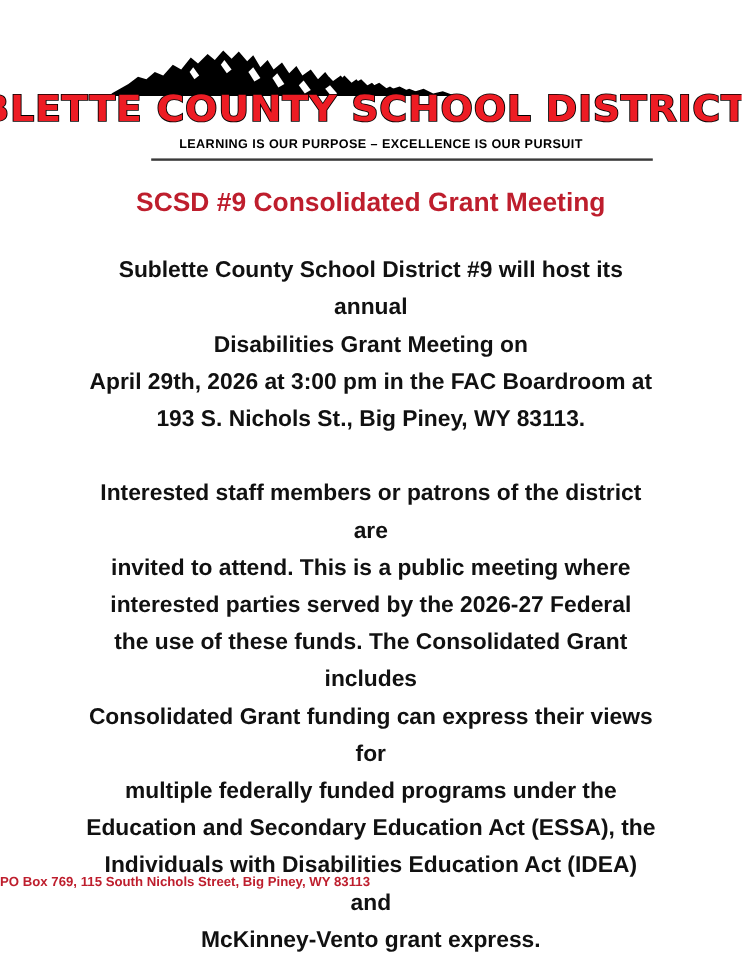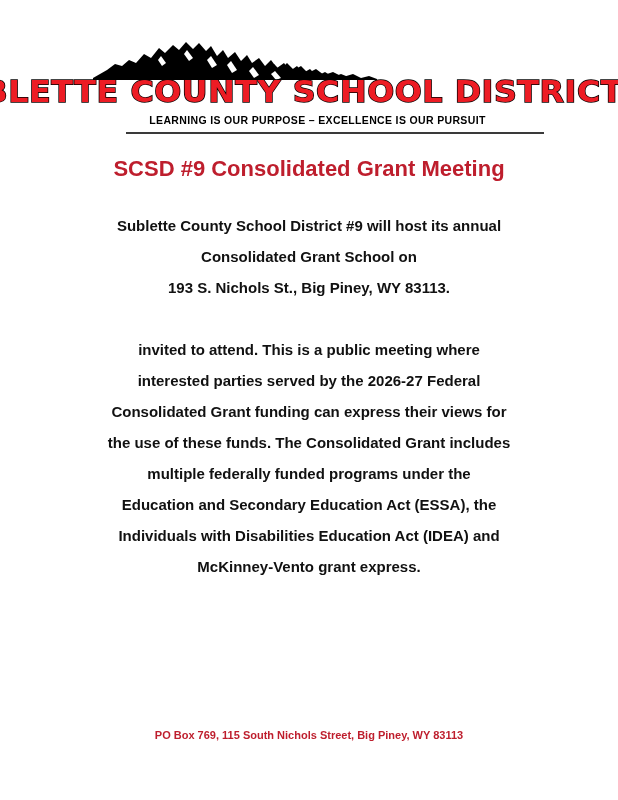--- a/index.html
+++ b/index.html
@@ -103,36 +103,36 @@
   
   .body-block {
     width: 478px;
     margin-top: 28px;
     text-align: center;
   }
 
   .para {
     font-family: "Liberation Sans", sans-serif;
     font-weight: 700;
-    font-size: 15px;
+    font-size: 19px;
     line-height: 31px;
     color: #111111;
     text-align: center;
   }
   .para .ln { display: block; }
 
   .para-gap { height: 31px; }
 
   
   .footer {
     position: absolute;
     left: 0;
     right: 0;
     top: 728px;
-    text-align: center;
+    text-align: left;
   }
   .footer-line {
     font-family: "Liberation Sans", sans-serif;
     font-weight: 700;
     font-size: 11px;
     line-height: 15px;
     color: #BE1E2D;
     white-space: nowrap;
   }
 </style>
@@ -190,31 +190,33 @@
 
     <div class="divider"></div>
   </div>
 
   <div class="doc-title">SCSD #9 Consolidated Grant Meeting</div>
 
   <div class="body-block">
 
     <div class="para">
       <span class="ln">Sublette County School District #9 will host its annual</span>
-      <span class="ln">Consolidated Grant School on</span>
+      <span class="ln">Disabilities Grant Meeting on</span>
+      <span class="ln">April 29th, 2026 at 3:00 pm in the FAC Boardroom at</span>
       <span class="ln">193 S. Nichols St., Big Piney, WY 83113.</span>
     </div>
 
     <div class="para-gap"></div>
 
     <div class="para">
+      <span class="ln">Interested staff members or patrons of the district are</span>
       <span class="ln">invited to attend. This is a public meeting where</span>
       <span class="ln">interested parties served by the 2026-27 Federal</span>
+      <span class="ln">the use of these funds. The Consolidated Grant includes</span>
       <span class="ln">Consolidated Grant funding can express their views for</span>
-      <span class="ln">the use of these funds. The Consolidated Grant includes</span>
       <span class="ln">multiple federally funded programs under the</span>
       <span class="ln">Education and Secondary Education Act (ESSA), the</span>
       <span class="ln">Individuals with Disabilities Education Act (IDEA) and</span>
       <span class="ln">McKinney-Vento grant express.</span>
     </div>
   </div>
 
   <div class="footer">
     <div class="footer-line">PO Box 769, 115 South Nichols Street, Big Piney, WY 83113</div>
   </div>

